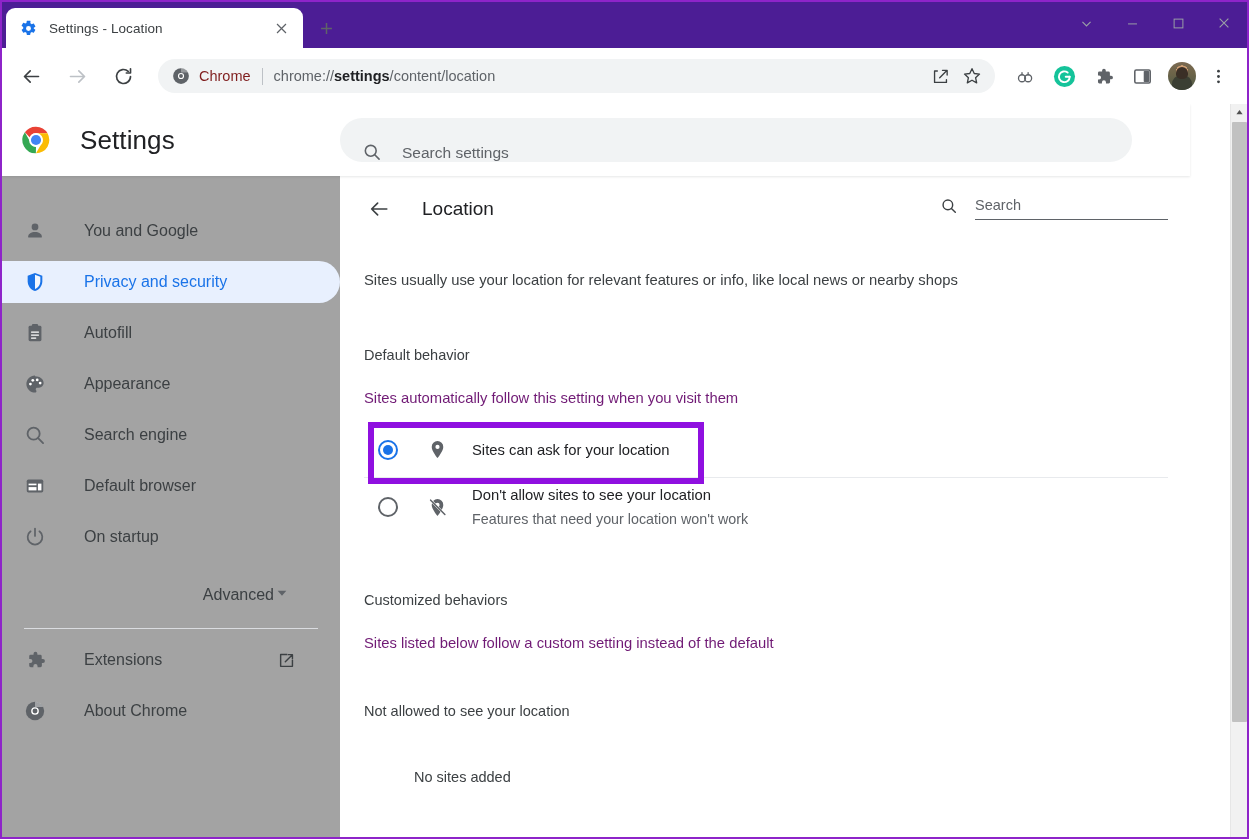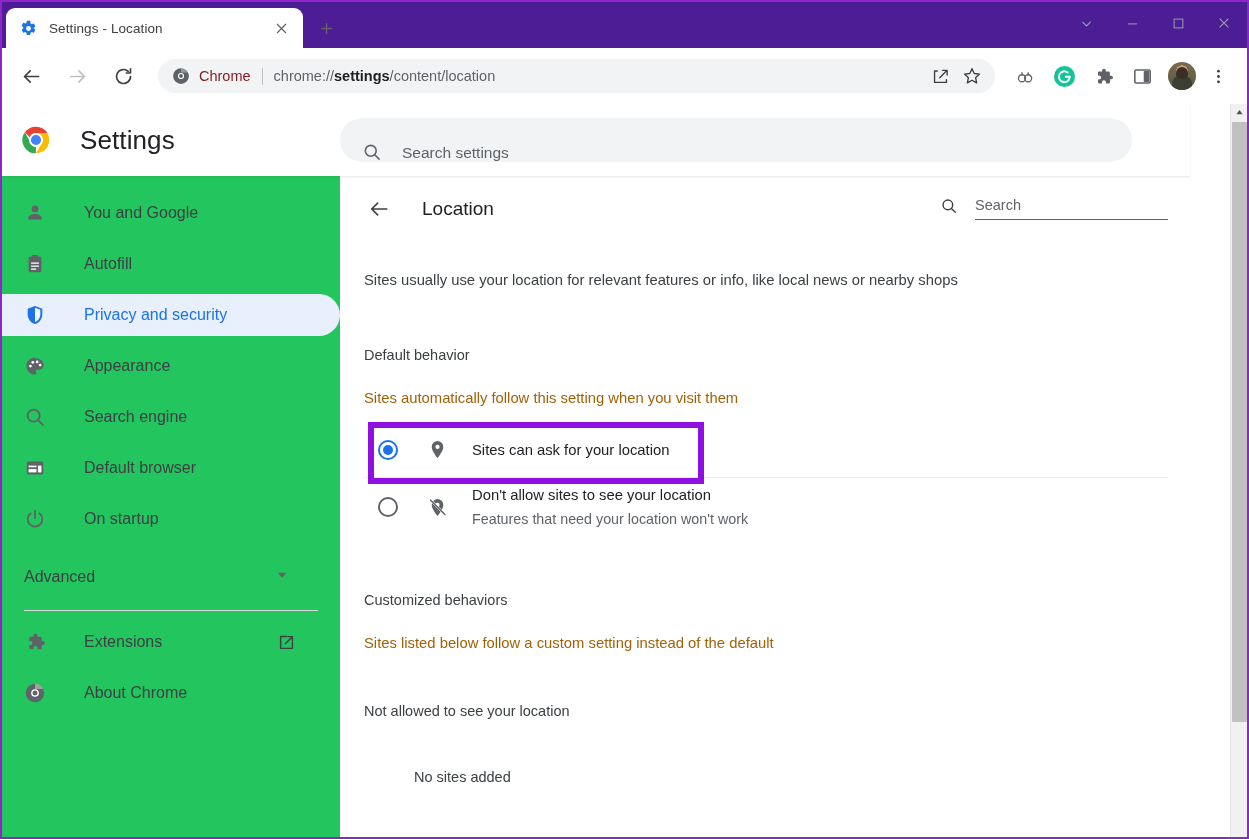--- a/index.html
+++ b/index.html
@@ -160,23 +160,24 @@
   }
   .search-settings .sicon { width: 20px; height: 20px; flex: 0 0 20px; }
   .search-settings .sph {
     font-size: 15.5px; color: #5f6368; margin-left: 20px;
   }
 
   
   .sidebar {
     position: absolute; left: 0; top: 72px;
     width: 338px; height: 661px;
-    background: #22c55e;
-    padding-top: 7px;
+    background: #a3a3a3;
+    padding-top: 25px;
     overflow: hidden;
+    text-align: right;
   }
   .nav-item {
     display: flex; align-items: center;
     height: 42px; margin: 9px 0;
     padding-left: 22px;
     border-radius: 0 21px 21px 0;
     color: #5f6368;
   }
   .nav-item .ni-icon { width: 22px; height: 22px; flex: 0 0 22px; }
   .nav-item .ni-label {
@@ -231,21 +232,21 @@
   .subpage-search .ssph { font-size: 14.5px; color: #5f6368; }
 
   .desc {
     font-size: 14.8px; color: #3c4043; margin-top: 28px; line-height: 1.45;
   }
   .section-title {
     font-size: 14.5px; color: #3c4043; font-weight: 500;
     margin-top: 56px;
   }
   .section-sub {
-    font-size: 14.8px; color: #a16207; margin-top: 27px;
+    font-size: 14.8px; color: #701a75; margin-top: 27px;
   }
 
   .radio-list { margin-top: 16px; position: relative; }
   .radio-row {
     display: flex; align-items: center;
     min-height: 56px; padding: 6px 0 6px 14px;
     position: relative;
   }
   .radio-row.first { border-bottom: 1px solid #e8eaed; }
   .radio-ctrl {
@@ -458,39 +459,39 @@
       <div class="nav-item">
         <span class="ni-icon">
           <svg viewBox="0 0 24 24" width="22" height="22">
             <circle cx="12" cy="7.6" r="3.7" fill="#5f6368"></circle>
             <path fill="#5f6368" d="M12 13c-4.1 0-7.4 2.1-7.4 4.6V19h14.8v-1.4c0-2.5-3.3-4.6-7.4-4.6z"></path>
           </svg>
         </span>
         <span class="ni-label">You and Google</span>
       </div>
 
+      <div class="nav-item active">
+        <span class="ni-icon">
+          <svg viewBox="0 0 24 24" width="22" height="22">
+            <path fill="#1a73e8" d="M12 2.1l8 3v6.1c0 5-3.4 9.6-8 10.7-4.6-1.1-8-5.7-8-10.7V5.1z"></path>
+            <path fill="#ffffff" d="M12 4.2v15.3c3.3-1 5.8-4.5 5.8-8.3V6.3z" opacity=".95"></path>
+          </svg>
+        </span>
+        <span class="ni-label">Privacy and security</span>
+      </div>
+
       <div class="nav-item">
         <span class="ni-icon">
           <svg viewBox="0 0 24 24" width="22" height="22">
             <rect x="5" y="4" width="14" height="17" rx="1.6" fill="#5f6368"></rect>
             <rect x="8.6" y="2.3" width="6.8" height="3.4" rx="1.2" fill="#5f6368"></rect>
             <path stroke="#ffffff" stroke-width="1.4" stroke-linecap="round" d="M8.2 11h7.6M8.2 14.3h7.6M8.2 17.5h4.6"></path>
           </svg>
         </span>
         <span class="ni-label">Autofill</span>
-      </div>
-
-      <div class="nav-item active">
-        <span class="ni-icon">
-          <svg viewBox="0 0 24 24" width="22" height="22">
-            <path fill="#1a73e8" d="M12 2.1l8 3v6.1c0 5-3.4 9.6-8 10.7-4.6-1.1-8-5.7-8-10.7V5.1z"></path>
-            <path fill="#ffffff" d="M12 4.2v15.3c3.3-1 5.8-4.5 5.8-8.3V6.3z" opacity=".95"></path>
-          </svg>
-        </span>
-        <span class="ni-label">Privacy and security</span>
       </div>
 
       <div class="nav-item">
         <span class="ni-icon">
           <svg viewBox="0 0 24 24" width="22" height="22">
             <path fill="#5f6368" d="M12 2.6C6.8 2.6 2.6 6.8 2.6 12S6.8 21.4 12 21.4c.9 0 1.6-.7 1.6-1.6 0-.4-.2-.8-.4-1.1-.3-.3-.4-.6-.4-1 0-.9.7-1.6 1.6-1.6h1.9c2.8 0 5.1-2.3 5.1-5.1 0-4.4-4.2-7.4-9.4-7.4z"></path>
             <circle cx="7" cy="12" r="1.5" fill="#ffffff"></circle>
             <circle cx="9.6" cy="8" r="1.5" fill="#ffffff"></circle>
             <circle cx="14.4" cy="7.6" r="1.5" fill="#ffffff"></circle>
             <circle cx="17.6" cy="11" r="1.5" fill="#ffffff"></circle>

